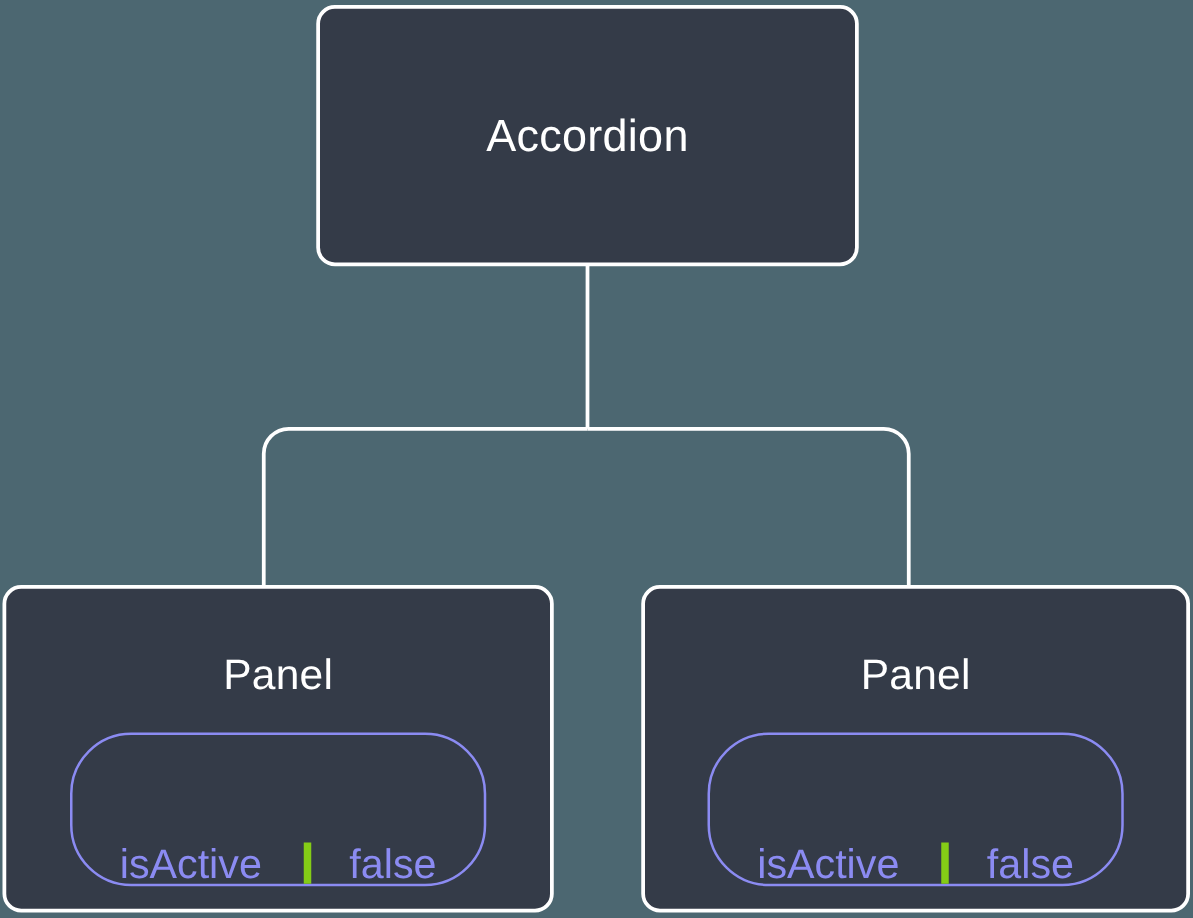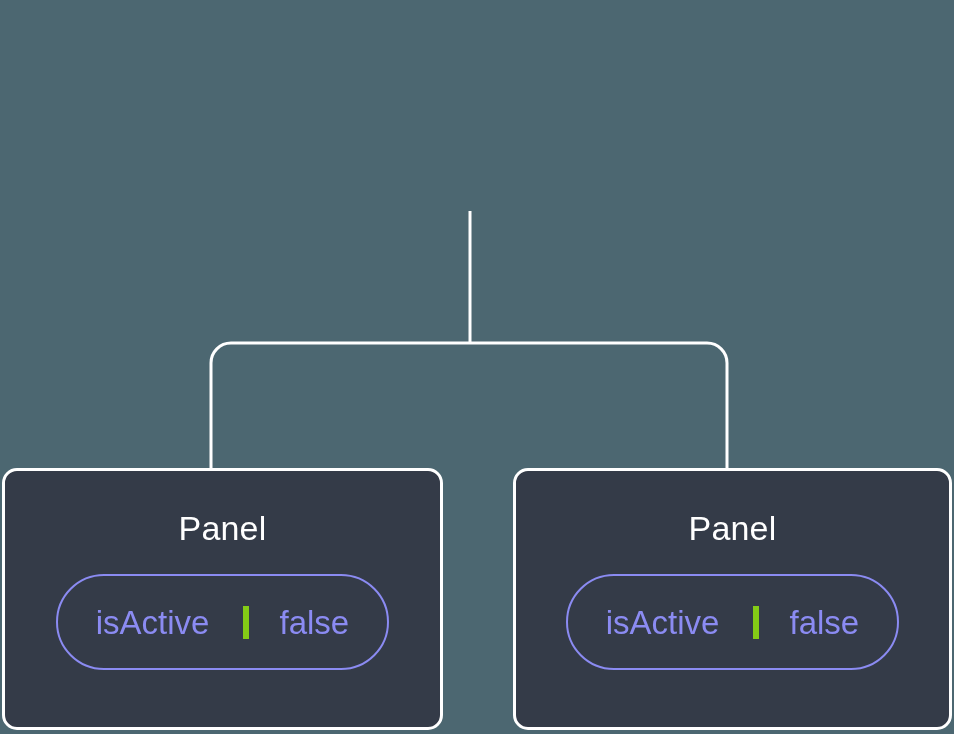--- a/index.html
+++ b/index.html
@@ -67,33 +67,33 @@
     font-weight: 400;
     letter-spacing: 0.2px;
     line-height: 1;
     white-space: nowrap;
   }
   .node.root .node-title {
     font-size: 36px;
   }
   .node.panel-left .node-title,
   .node.panel-right .node-title {
-    margin-top: 40px;
+    margin-top: 52px;
     font-size: 34px;
   }
 
   
   .prop-pill {
     margin-top: 29px;
     box-sizing: border-box;
-    height: 96px;
+    height: 123px;
     border: 2px solid #8b8bf2;
     border-radius: 49px;
     display: flex;
-    align-items: center;
+    align-items: flex-end;
     background: transparent;
   }
   .prop-key, .prop-value {
     display: flex;
     align-items: center;
     justify-content: center;
     color: #8b8bf2;
     font-size: 33px;
     line-height: 1;
     white-space: nowrap;
@@ -113,20 +113,23 @@
 
   <svg id="connectors" viewBox="0 0 954 734" width="954" height="734" xmlns="http://www.w3.org/2000/svg">
 
     <path d="M 470 211 L 470 343" fill="none" stroke="#ffffff" stroke-width="3" stroke-linecap="butt"></path>
 
     <path d="M 470 343 L 231 343 A 20 20 0 0 0 211 363 L 211 470" fill="none" stroke="#ffffff" stroke-width="3" stroke-linecap="butt"></path>
 
     <path d="M 470 343 L 707 343 A 20 20 0 0 1 727 363 L 727 470" fill="none" stroke="#ffffff" stroke-width="3" stroke-linecap="butt"></path>
   </svg>
 
+  <div class="node root">
+    <span class="node-title">Accordion</span>
+  </div>
 
   <div class="node panel-left">
     <span class="node-title">Panel</span>
     <div class="prop-pill">
       <span class="prop-key">isActive</span>
       <span class="prop-value">false</span>
     </div>
   </div>
 
   <div class="node panel-right">

